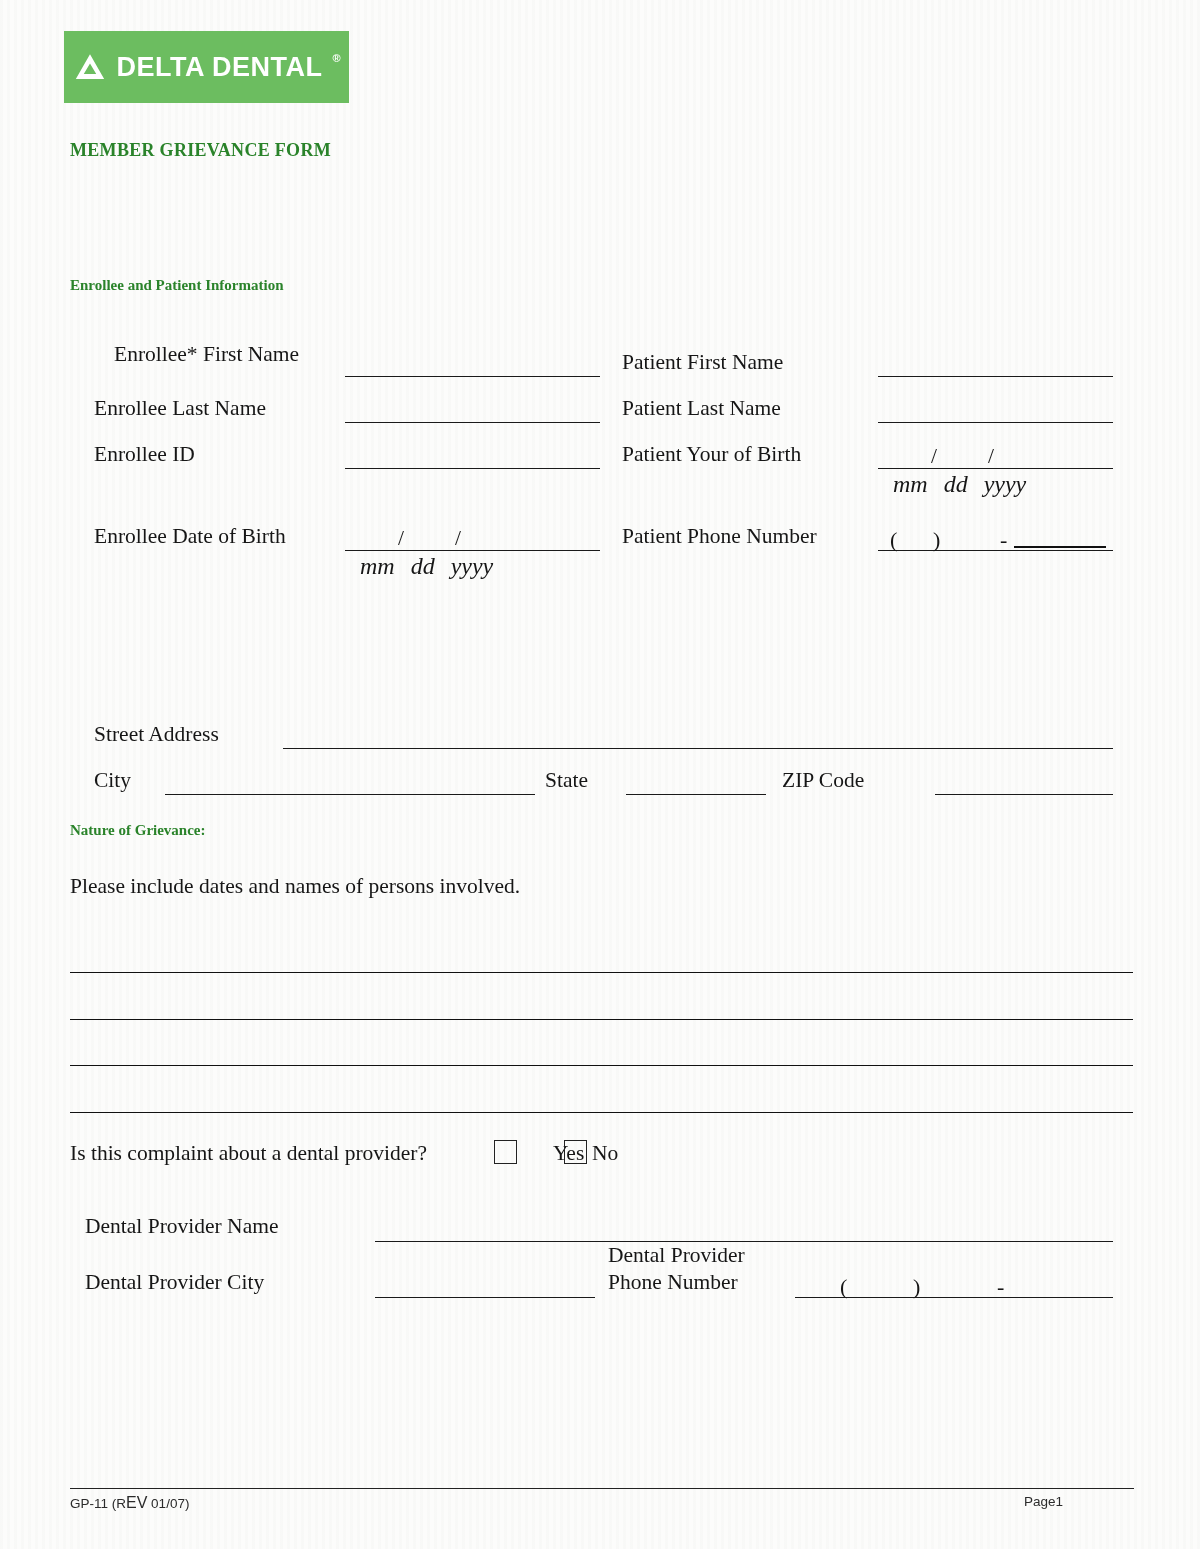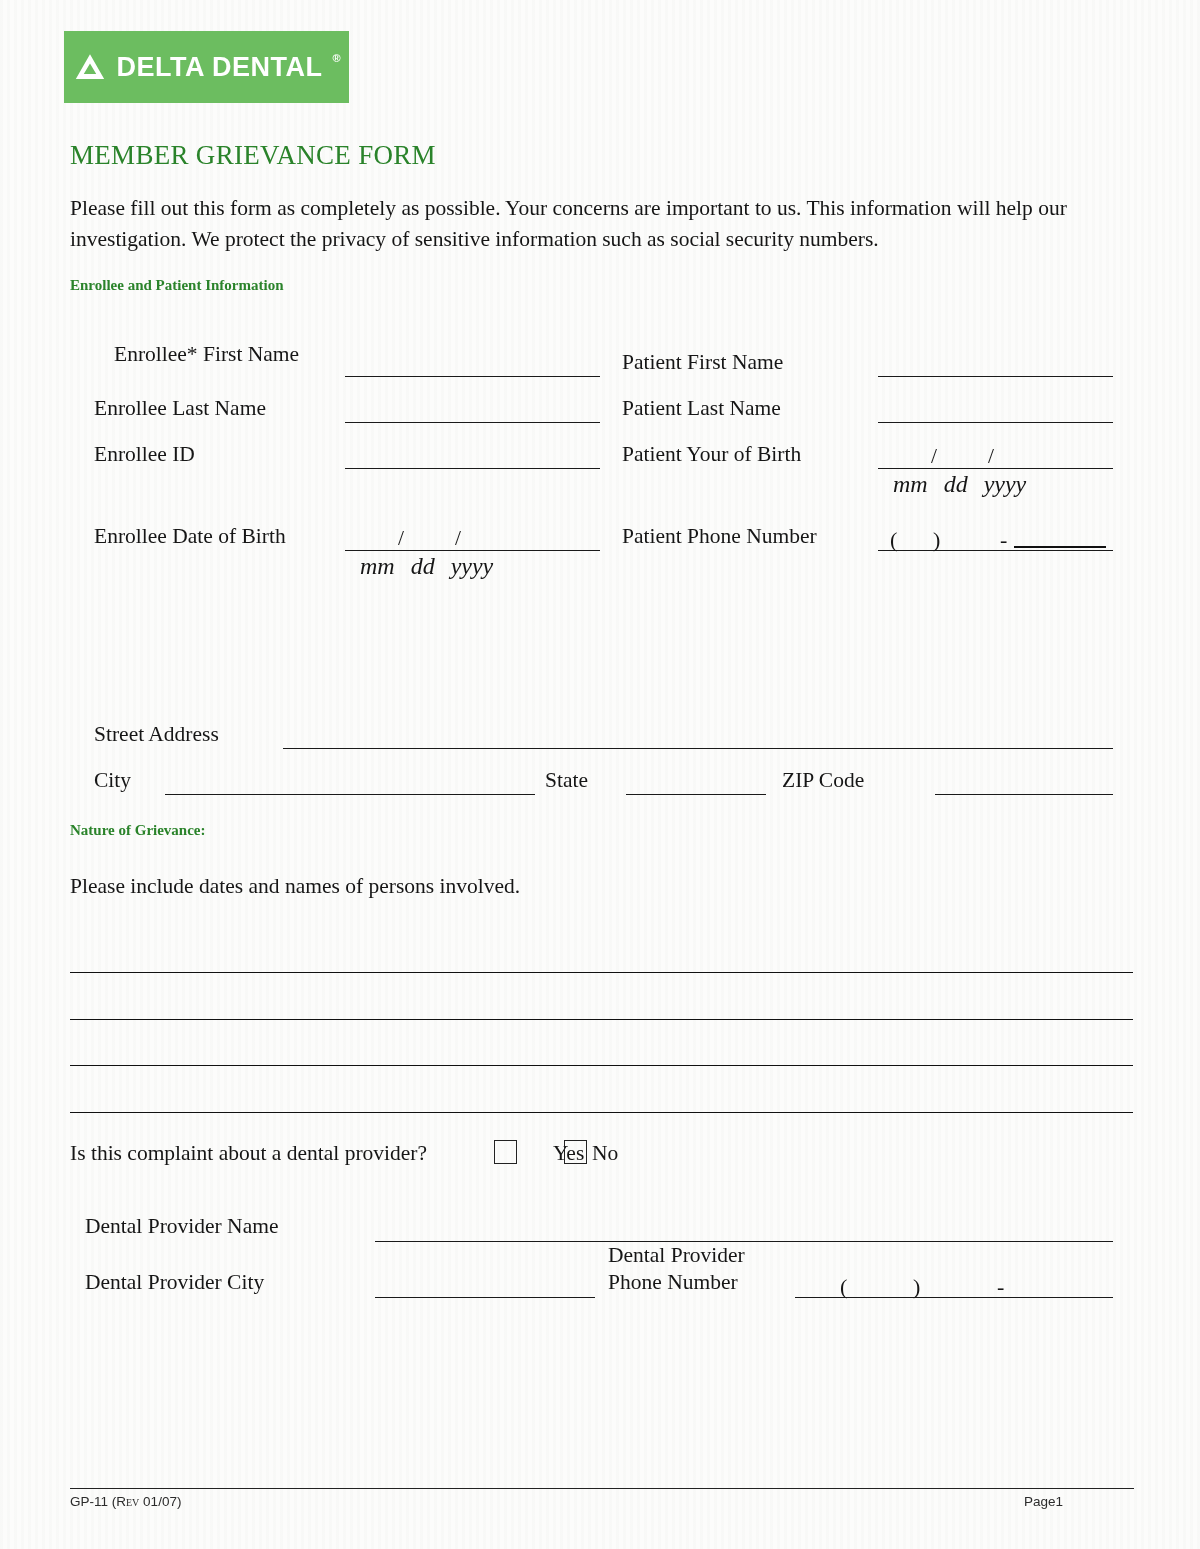--- a/index.html
+++ b/index.html
@@ -28,21 +28,21 @@
     white-space:nowrap;
   }
   .logo .reg{
     font-family:"Liberation Sans","DejaVu Sans",sans-serif;
     color:#ffffff;font-size:11px;vertical-align:top;position:relative;top:-9px;left:1px;
     font-weight:bold;
   }
   
   .title{
     position:absolute;left:70px;top:140px;
-    font-size:27px;font-weight:normal;color:#2a832a;letter-spacing:0.3px;
+    font-size:18px;font-weight:bold;color:#2a832a;letter-spacing:0.3px;
   }
   .intro{
     position:absolute;left:70px;top:193px;width:1078px;
     font-size:21.5px;line-height:31px;
   }
   .sec-head{
     position:absolute;font-size:15px;font-weight:bold;color:#2a832a;
   }
   .sh-enrollee{left:70px;top:277px;}
   .sh-grievance{left:70px;top:822px;}
@@ -78,40 +78,39 @@
   .cb-label{position:absolute;top:1141px;font-size:21.5px;}
   
   .foot-rule{position:absolute;left:70px;top:1488px;width:1064px;border-bottom:1.4px solid #222;}
   .footer-text{
     position:absolute;top:1494px;
     font-family:"Liberation Sans","DejaVu Sans",sans-serif;
     font-size:13.5px;color:#2b2b2b;
   }
   .ft-left{left:70px;}
   .ft-right{left:1024px;}
-  .smallcaps{font-size:10px;font-family:Liberation Serif, serif;}
+  .smallcaps{font-size:16px;}
 </style>
 </head>
 <body>
 
 <div class="page">
 
   <div class="logo">
     <span class="mark">
       <svg width="34" height="32" viewBox="0 0 24 22">
         <path d="M12 2 L22 19.5 H2 Z M12 8.5 L16.4 16 H7.6 Z" fill="#ffffff" fill-rule="evenodd"></path>
       </svg>
     </span>
     <span class="brand">DELTA DENTAL</span>
     <span class="reg">®</span>
   </div>
 
   <div class="title">MEMBER GRIEVANCE FORM</div>
 
-  <div class="intro">Please fill out this form as completely as possible. Your concerns are important to us. This information will help our investigation. We protect the privacy of sensitive information such as social security numbers.</div>
 
   <div class="sec-head sh-enrollee">Enrollee and Patient Information</div>
 
   <div class="label" style="left:94px;top:342px;margin-left:20px;">Enrollee* First Name</div>
   <div class="wline l-col1 r1"></div>
   <div class="label" style="left:622px;top:350px;">Patient First Name</div>
   <div class="wline l-col2 r1"></div>
 
   <div class="label" style="left:94px;top:396px;">Enrollee Last Name</div>
   <div class="wline l-col1 r2"></div>

